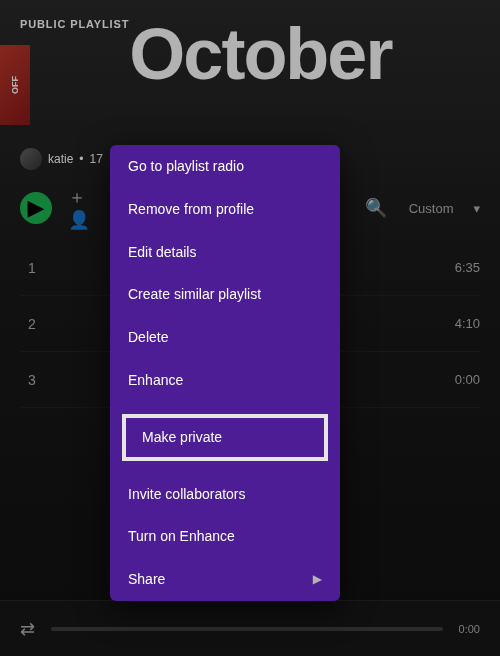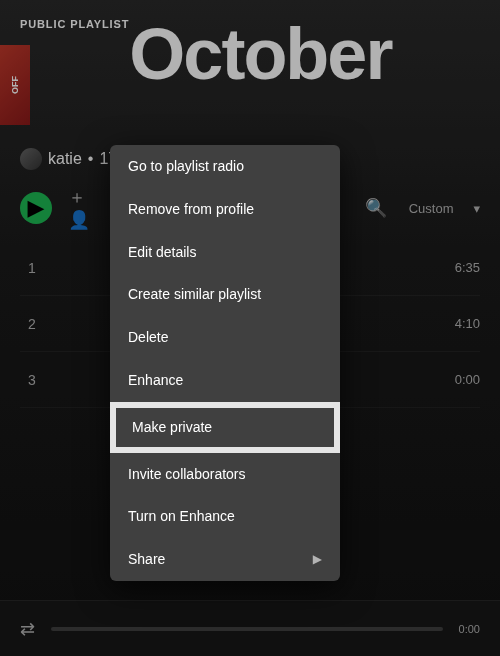--- a/index.html
+++ b/index.html
@@ -72,21 +72,21 @@
 
     
     .meta-row {
       position: absolute;
       top: 148px;
       left: 20px;
       display: flex;
       align-items: center;
       gap: 6px;
       color: #fff;
-      font-size: 16px;
+      font-size: 12px;
       font-weight: 500;
     }
 
     .meta-avatar {
       width: 22px;
       height: 22px;
       border-radius: 50%;
       background: linear-gradient(135deg, #666, #333);
     }
 
@@ -222,43 +222,43 @@
       color: #b3b3b3;
       font-size: 11px;
     }
 
     
     .context-menu {
       position: absolute;
       top: 145px;
       left: 110px;
       width: 230px;
-      background: #404040;
+      background: #4c1d95;
       border-radius: 6px;
       box-shadow: 0 8px 32px rgba(0,0,0,0.7);
       overflow: hidden;
       z-index: 100;
     }
 
     .menu-item {
       padding: 13px 18px;
       color: #fff;
       font-size: 14px;
       font-weight: 400;
       cursor: pointer;
       display: flex;
       align-items: center;
       justify-content: space-between;
       transition: background 0.1s;
       line-height: 1.2;
     }
 
     .menu-item.highlighted {
-      border: 6px solid #e5e5e5;
-      margin: 0;
+      border: 4px solid #e5e5e5;
+      margin: 12px;
       padding: 11px 16px;
     }
 
     .menu-item .chevron {
       font-size: 12px;
       color: #b3b3b3;
     }
 
     
     .dim-overlay {

